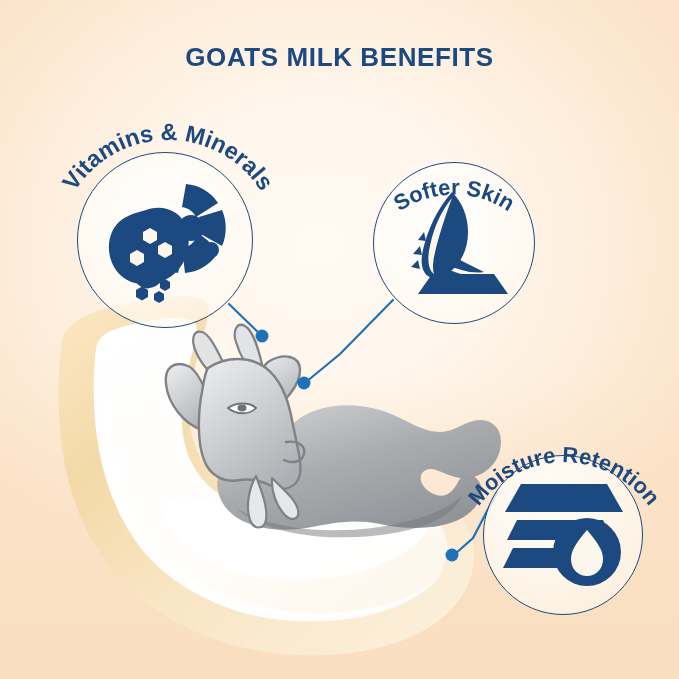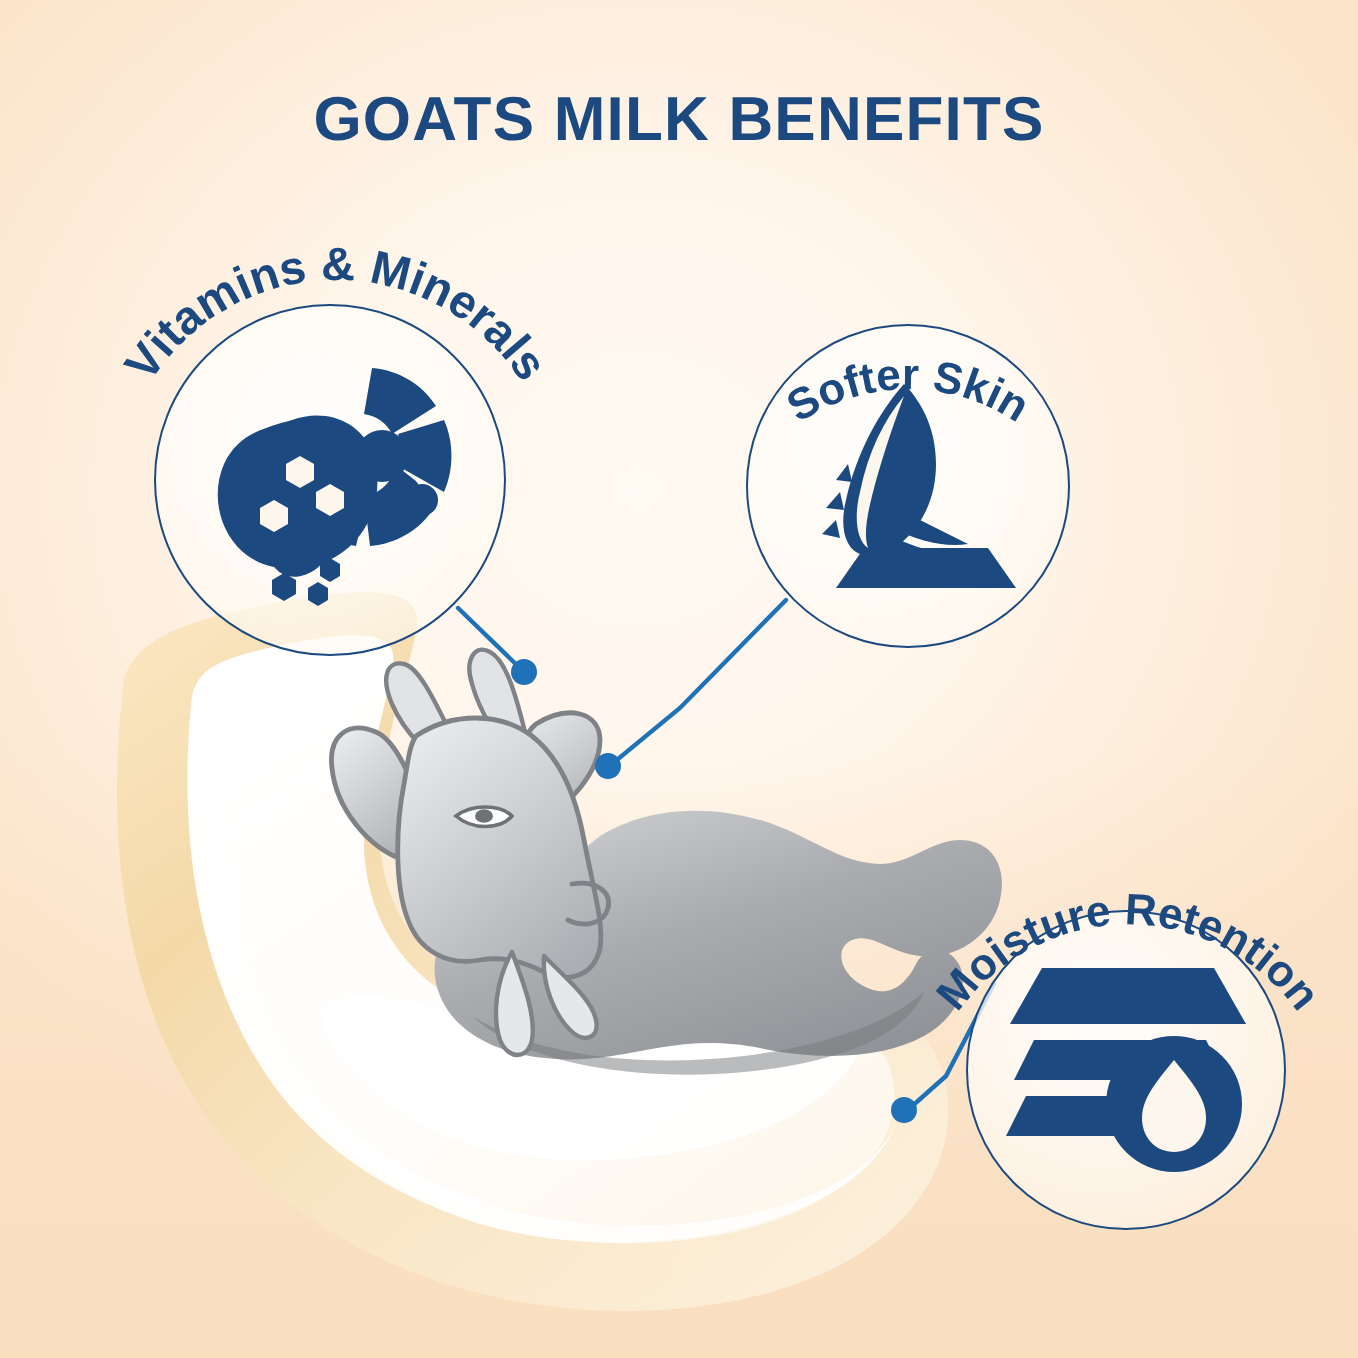--- a/index.html
+++ b/index.html
@@ -27,21 +27,21 @@
     height: 300px;
     background: linear-gradient(to bottom, rgba(251,228,201,0) 0%, rgba(250,223,193,0.55) 60%, rgba(249,221,189,0.85) 100%);
     pointer-events: none;
   }
   .title {
     position: absolute;
     top: 42px;
     left: 0;
     width: 679px;
     text-align: center;
-    font-size: 31px;
+    font-size: 26px;
     font-weight: bold;
     letter-spacing: 0.6px;
     color: #1c4a80;
     font-family: "Liberation Sans", sans-serif;
   }
   .art-layer, .svg-layer {
     position: absolute;
     top: 0; left: 0;
     width: 679px;
     height: 679px;

